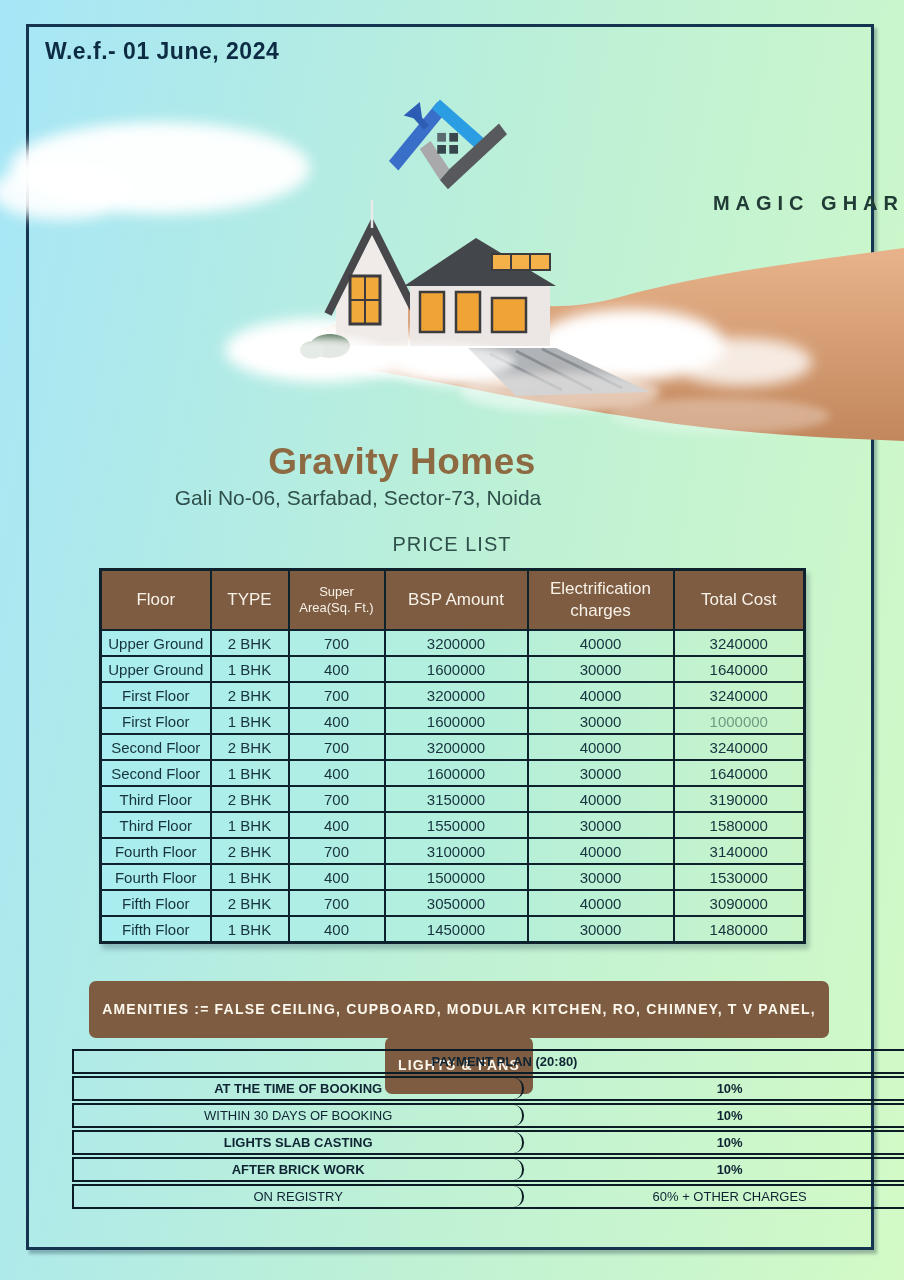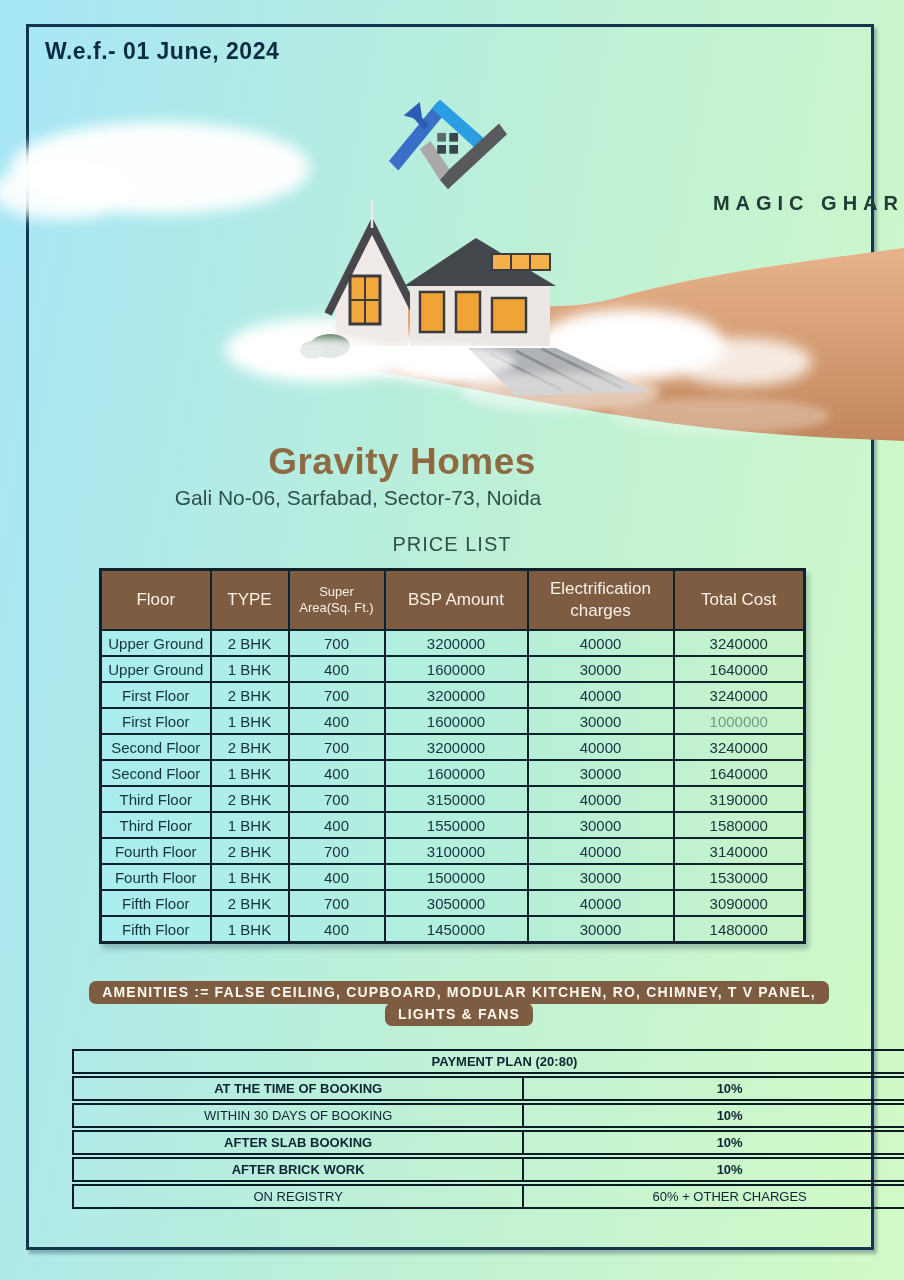--- a/index.html
+++ b/index.html
@@ -61,32 +61,33 @@
   table.price th:nth-child(3){font-size:13px; line-height:1.25;}
   table.price td{font-size:15px; color:var(--cell-text); padding:3.5px 2px;}
   table.price td.muted{color:var(--muted-cell-text);}
   .amenities{
     position:absolute; left:0; top:981px; width:904px; z-index:3;
     display:flex; flex-direction:column; align-items:center;
   }
   .amen-pill{
     background:var(--amenities-bg); color:var(--amenities-text);
     font-size:14px; font-weight:bold; letter-spacing:1.2px;
-    padding:3px 13px; border-radius:7px; line-height:17px; white-space:nowrap;margin-left:14px;
+    padding:20px 13px; border-radius:7px; line-height:17px; white-space:nowrap;margin-left:14px;
   }
   .amen-pill + .amen-pill{margin-top:-1px;}
   .payment{position:absolute; left:72px; top:1049px; width:865px; z-index:3; color:var(--payment-text);}
   .p-box{
     border:2px solid var(--payment-border); height:25px; margin-bottom:2px;
     display:flex; align-items:center; font-size:13px;
   }
   .p-title-box{justify-content:center; font-weight:bold;}
   .p-label{
     width:52.3%; align-self:stretch; display:flex; align-items:center; justify-content:center;
     border-right:2px solid var(--payment-border);
+    border-radius:10px;
   }
   .p-value{flex:1; text-align:center;}
   .b{font-weight:bold;}
 </style>
 </head>
 <body>
 
 <div class="frame"></div>
 
 <div class="wef">W.e.f.- 01 June, 2024</div>
@@ -312,21 +313,21 @@
   <div>
       <div class="p-box">
         <div class="p-label b">AT THE TIME OF BOOKING</div>
         <div class="p-value b">10%</div>
       </div>
       <div class="p-box">
         <div class="p-label">WITHIN 30 DAYS OF BOOKING</div>
         <div class="p-value b">10%</div>
       </div>
       <div class="p-box">
-        <div class="p-label b">AFTER SLAB BOOKING</div>
+        <div class="p-label b">LIGHTS SLAB CASTING</div>
         <div class="p-value b">10%</div>
       </div>
       <div class="p-box">
         <div class="p-label b">AFTER BRICK WORK</div>
         <div class="p-value b">10%</div>
       </div>
       <div class="p-box">
         <div class="p-label">ON REGISTRY</div>
         <div class="p-value">60% + OTHER CHARGES</div>
       </div>

